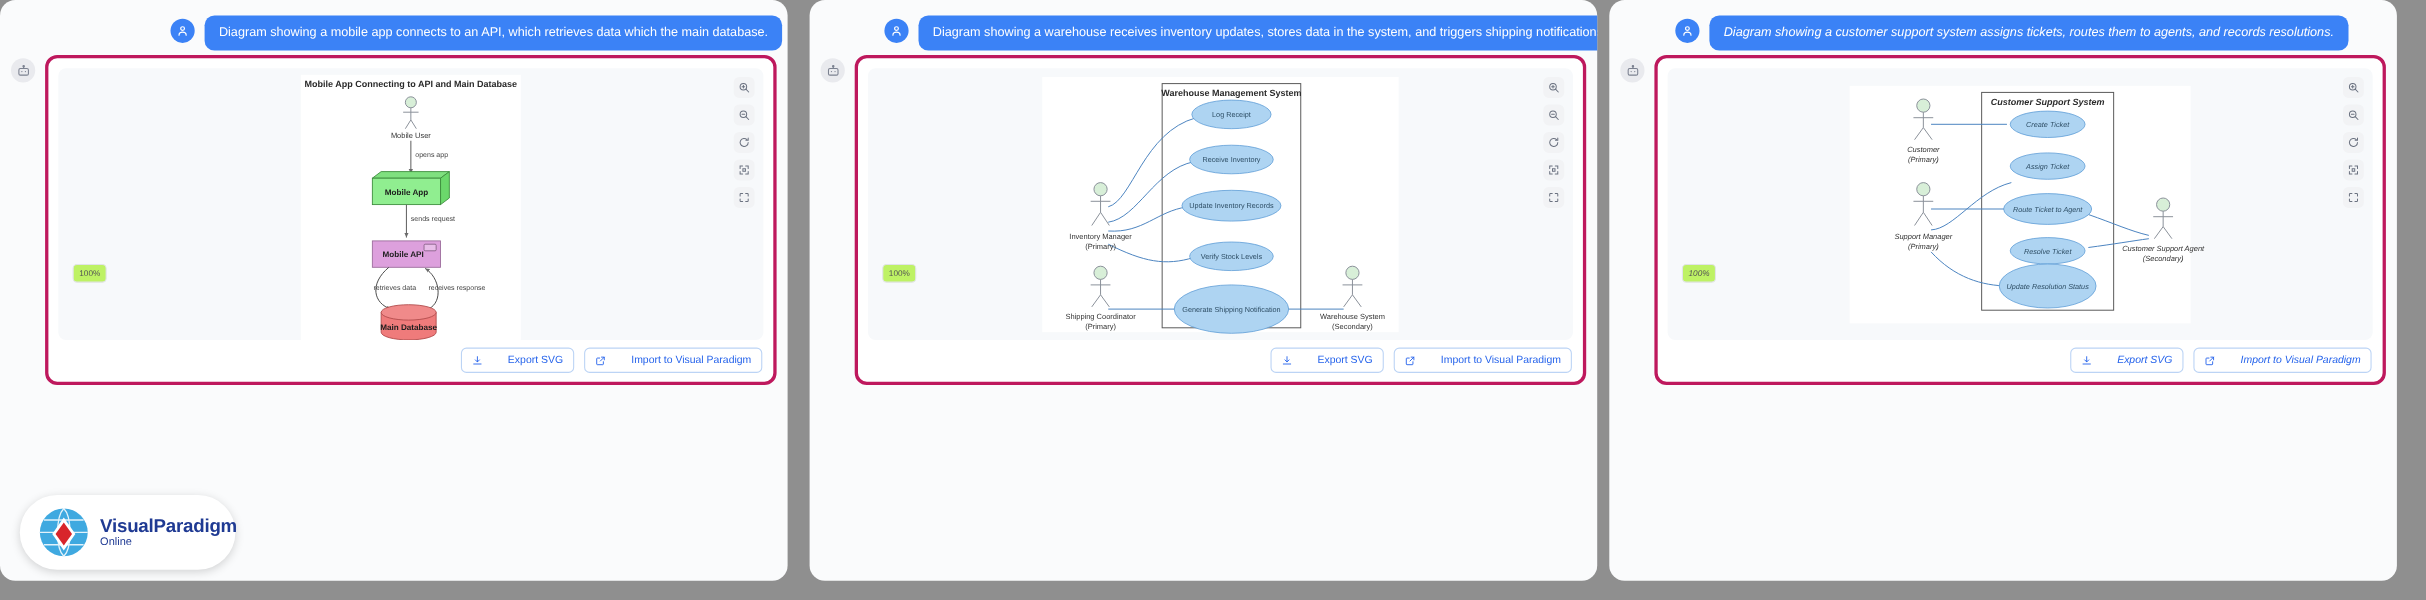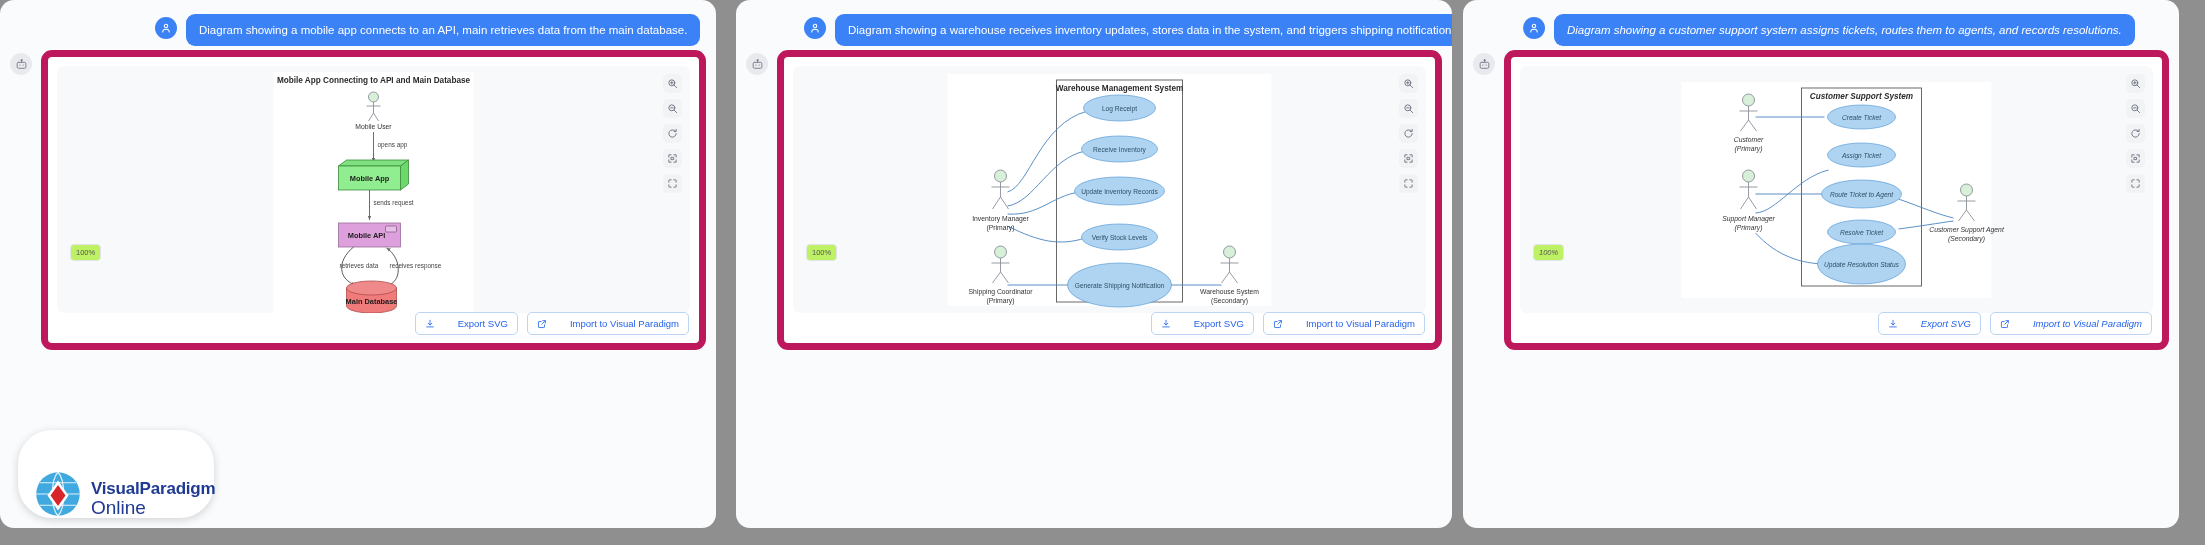--- a/index.html
+++ b/index.html
@@ -73,21 +73,21 @@
     display: flex; align-items: center; justify-content: center;
     flex: 0 0 auto;
     margin-top: 3px;
   }
   .bot-avatar svg { width: 13px; height: 13px; }
 
   
   .card {
     flex: 1 1 auto;
     background: #ffffff;
-    border: 7px solid #be185d;
+    border: 3px solid #be185d;
     border-radius: 11px;
     position: relative;
     height: 300px;
     padding: 9px;
   }
   .canvas-wrap {
     position: relative;
     width: 100%;
     height: 247px;
     background: #f7f9fb;
@@ -153,34 +153,34 @@
     white-space: nowrap;
   }
   .fbtn svg { width: 10px; height: 10px; }
 
   
   .vp-logo {
     position: absolute;
     left: 18px;
     bottom: 10px;
     width: 196px;
-    height: 88px;
+    height: 68px;
     background: #ffffff;
     border-radius: 34px;
     box-shadow: 0 2px 9px rgba(0,0,0,.17);
     display: flex;
-    align-items: flex-end;
+    align-items: center;
     gap: 9px;
     padding: 0 16px;
     z-index: 20;
   }
   .vp-mark { width: 48px; height: 48px; flex: 0 0 auto; }
   .vp-text { display: flex; flex-direction: column; line-height: 1.05; }
   .vp-text .l1 { font-size: 17px; font-weight: 700; color: #1f3a93; letter-spacing: -.2px; }
-  .vp-text .l2 { font-size: 19px; font-weight: 400; color: #1f3a93; }
+  .vp-text .l2 { font-size: 10px; font-weight: 400; color: #1f3a93; }
 
   
   text { font-family: "Liberation Sans", sans-serif; fill: #3d3d3d; }
   .t-title { font-size: 8.2px; font-weight: 700; fill: #2b2b2b; }
   .t-uc { font-size: 6.6px; fill: #2f4f66; }
   .t-actor { font-size: 6.8px; fill: #333; }
   .t-edge { font-size: 6.4px; fill: #444; }
   .t-node { font-size: 7.4px; font-weight: 700; fill: #1d1d1d; }
   .uc-ell { fill: #aed4f2; stroke: #5b9bd5; stroke-width: .7; }
   .sys-box { fill: none; stroke: #595959; stroke-width: .9; }
@@ -195,21 +195,21 @@
 
   <div class="panel panel-1 p1">
 
     <div class="msg-row">
       <div class="avatar">
         <svg viewBox="0 0 24 24" fill="none" stroke="#ffffff" stroke-width="2.2" stroke-linecap="round" stroke-linejoin="round">
           <circle cx="12" cy="8" r="3.4"></circle>
           <path d="M5.5 20c0-3.6 2.9-5.6 6.5-5.6s6.5 2 6.5 5.6"></path>
         </svg>
       </div>
-      <div class="bubble">Diagram showing a mobile app connects to an API, main retrieves data from the main database.</div>
+      <div class="bubble">Diagram showing a mobile app connects to an API, which retrieves data which the main database.</div>
     </div>
 
     <div class="bot-row">
       <div class="bot-avatar">
         <svg viewBox="0 0 24 24" fill="none" stroke="#7b8190" stroke-width="1.8" stroke-linecap="round" stroke-linejoin="round">
           <rect x="4" y="8" width="16" height="11" rx="2.5"></rect>
           <path d="M12 8V5"></path>
             <circle cx="12" cy="4" r="1.2" fill="#7b8190"></circle>
           <circle cx="9" cy="13" r="1.1" fill="#7b8190" stroke="none"></circle>
           <circle cx="15" cy="13" r="1.1" fill="#7b8190" stroke="none"></circle>

